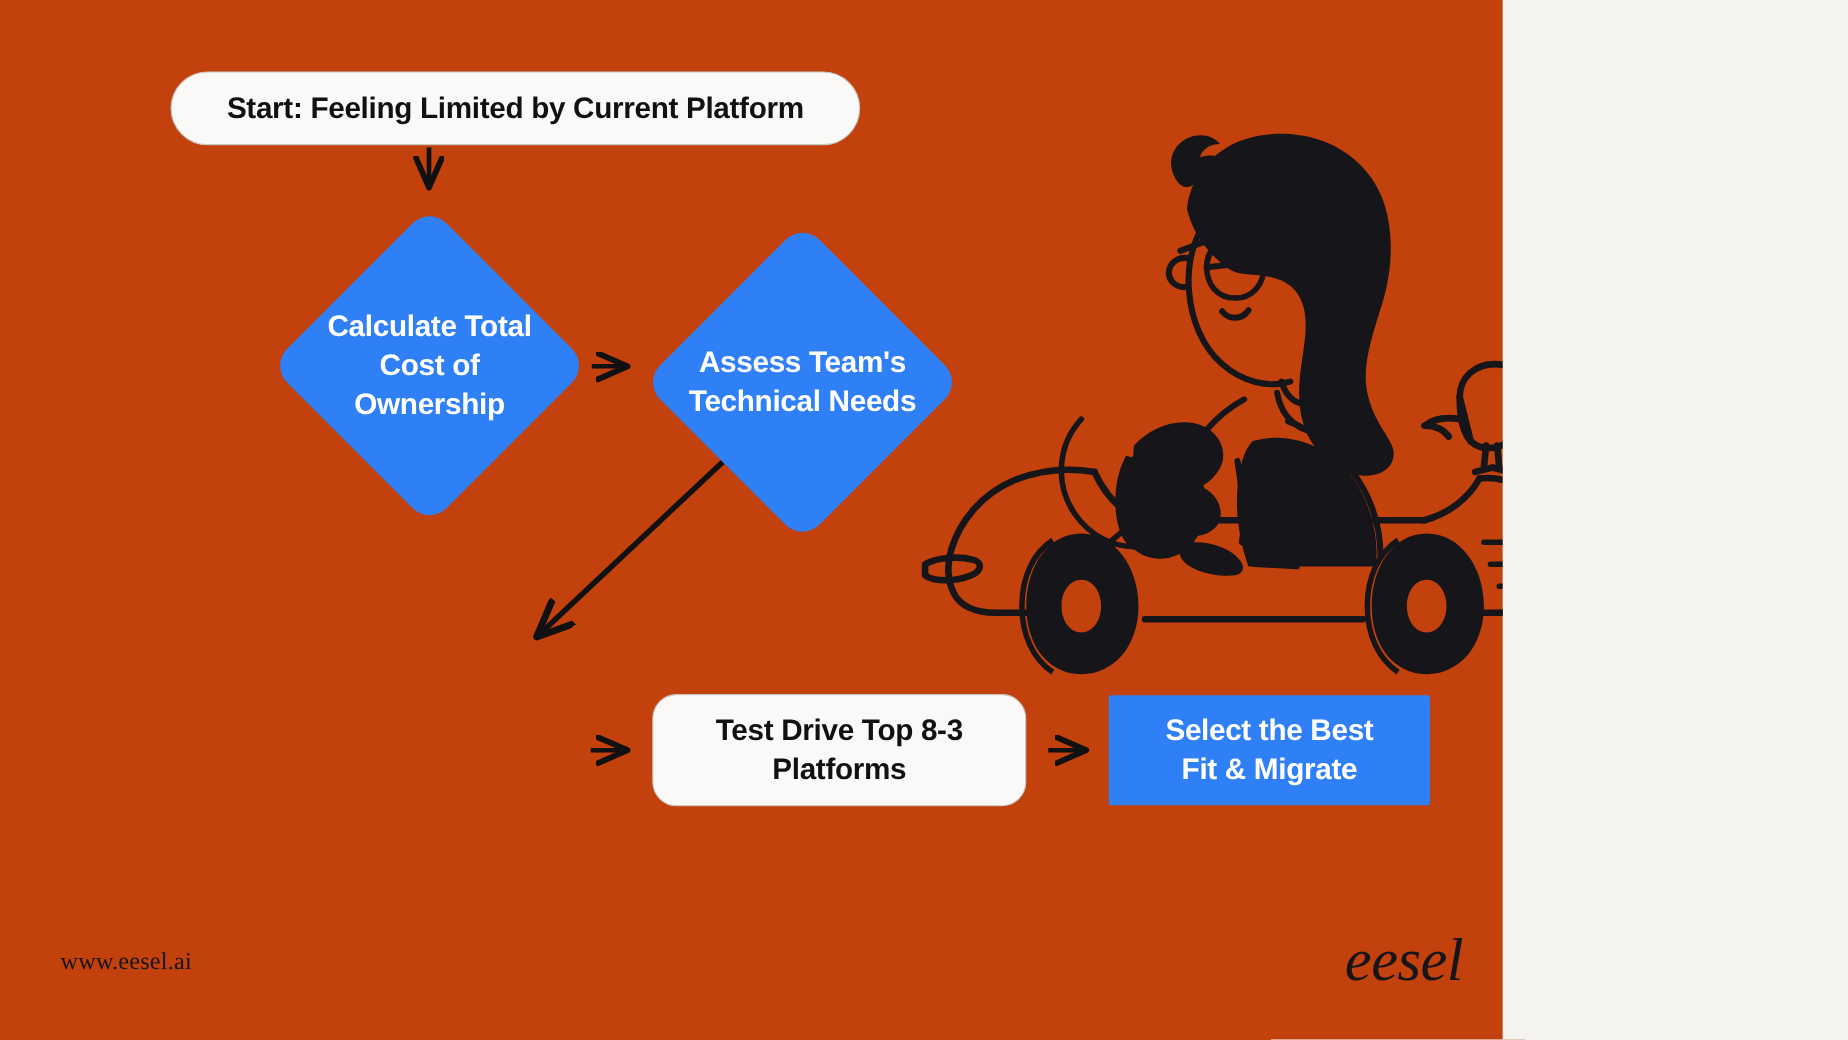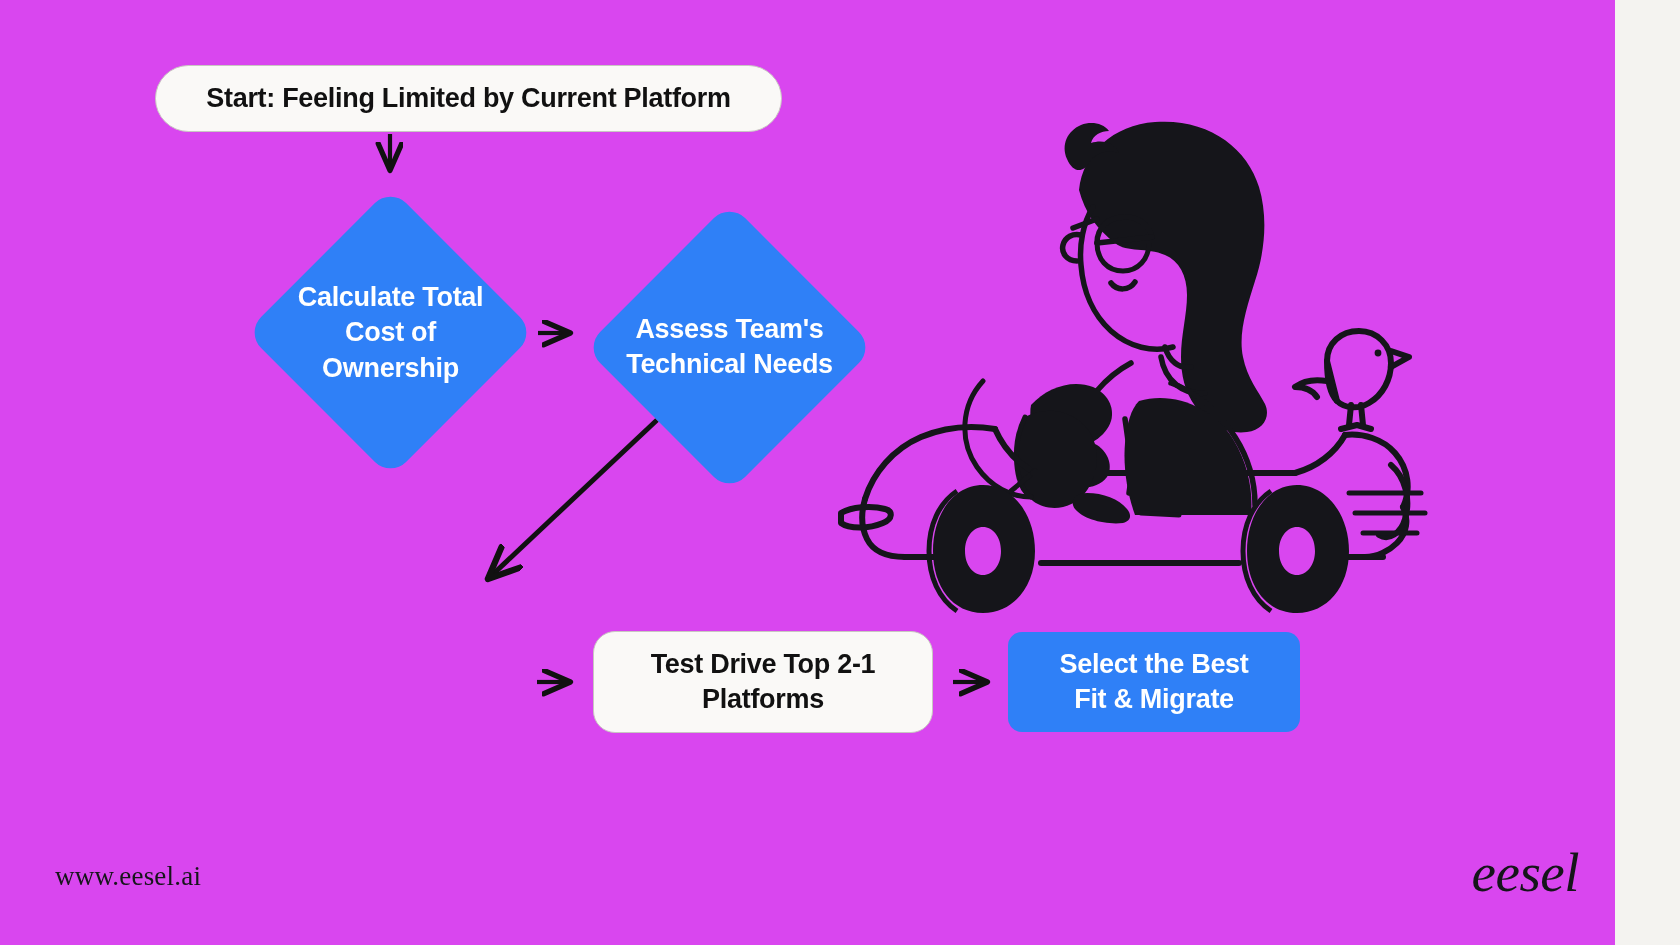--- a/index.html
+++ b/index.html
@@ -6,23 +6,23 @@
   html, body {
     margin: 0;
     padding: 0;
     background: #f4f3f0;
   }
   body {
     font-family: "Liberation Sans", sans-serif;
   }
   #canvas {
     position: relative;
-    width: 1615px;
+    width: 1366px;
     height: 945px;
-    background: #d946ef;
+    background: #c2410c;
     overflow: hidden;
   }
 
   
   .node-rect {
     position: absolute;
     box-sizing: border-box;
     display: flex;
     align-items: center;
     justify-content: center;
@@ -32,21 +32,21 @@
   }
   .node-rect.white {
     background: #faf9f7;
     border: 1.5px solid #c9c7c2;
     border-radius: 34px;
     color: #111111;
   }
   .node-rect.blue {
     background: #2f80f7;
     border: none;
-    border-radius: 14px;
+    border-radius: 2px;
     color: #ffffff;
   }
 
   
   #node-start {
     left: 155px;
     top: 65px;
     width: 627px;
     height: 67px;
     font-size: 27px;
@@ -146,21 +146,21 @@
     width: 620px;
     height: 520px;
   }
 
   
   #site-url {
     position: absolute;
     left: 55px;
     top: 861px;
     font-family: "Liberation Serif", serif;
-    font-size: 27px;
+    font-size: 22px;
     color: #16161a;
     letter-spacing: 0.2px;
     text-align: center;
   }
   #brand-logo {
     position: absolute;
     right: 36px;
     top: 845px;
     font-family: "Liberation Serif", serif;
     font-size: 55px;
@@ -205,21 +205,21 @@
   </div>
 
   <div class="diamond-wrap" id="node-needs">
     <div class="diamond-shape"></div>
     <div class="diamond-label">Assess Team's
 Technical Needs</div>
   </div>
 
 
   <div class="node-rect white" id="node-testdrive">
-    <span style="white-space:pre-line">Test Drive Top 2-1
+    <span style="white-space:pre-line">Test Drive Top 8-3
 Platforms</span>
   </div>
 
   <div class="node-rect blue" id="node-select">
     <span style="white-space:pre-line">Select the Best
 Fit &amp; Migrate</span>
   </div>
 
   <svg id="illustration" viewBox="0 0 620 520">
 

